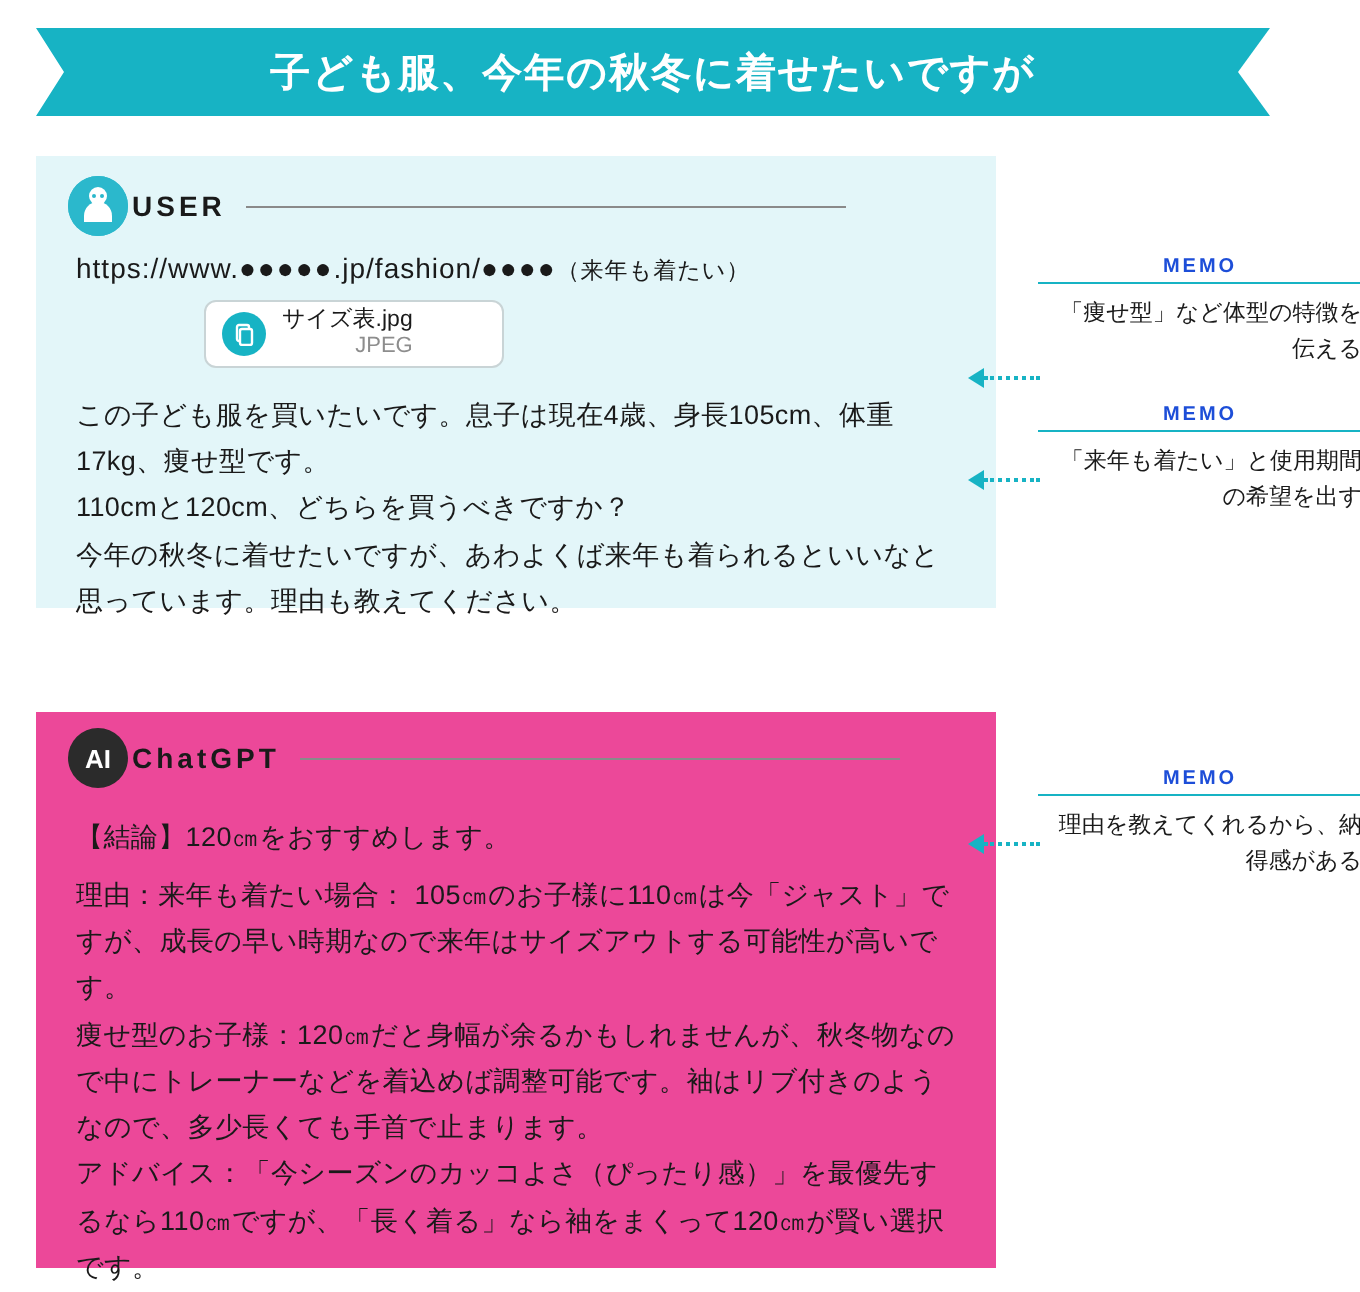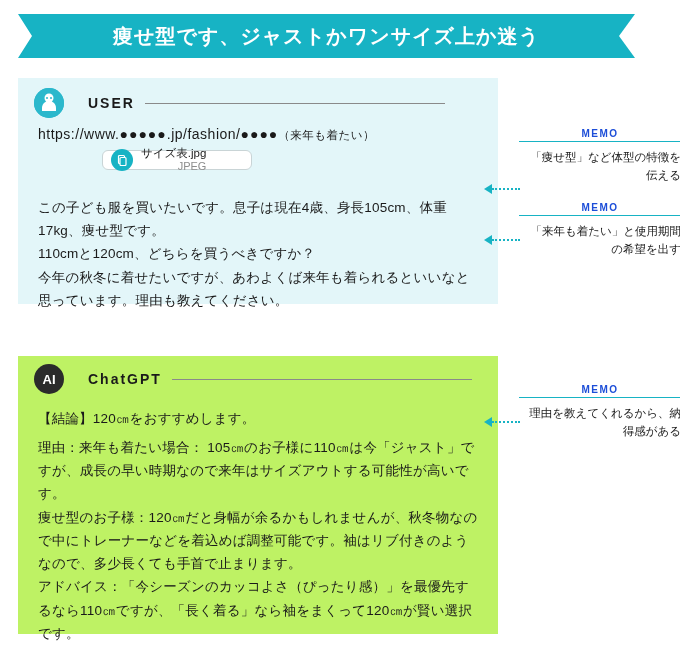--- a/index.html
+++ b/index.html
@@ -58,21 +58,21 @@
     width: 480px;
     height: 226px;
     background: #e3f6f9;
   }
   .ai-block {
     position: absolute;
     left: 18px;
     top: 356px;
     width: 480px;
     height: 278px;
-    background: #bef264;
+    background: #ec4899;
   }
 
   .speaker-row {
     position: absolute;
     display: flex;
     align-items: center;
     left: 16px;
   }
   .user-block .speaker-row { top: 10px; }
   .ai-block .speaker-row { top: 8px; }
@@ -91,21 +91,21 @@
     flex: none;
   }
   .avatar.user-avatar {
     background: #2bb8cc;
     font-size: 0;
   }
   .avatar.user-avatar svg { display: block; }
   .avatar.ai-avatar { background: #2b2b2b; font-size: 13px; }
 
   .speaker-name {
-    margin-left: 24px;
+    margin-left: 2px;
     font-size: 14px;
     font-weight: bold;
     letter-spacing: 2px;
     color: #1a1a1a;
     white-space: nowrap;
   }
   .speaker-rule {
     margin-left: 10px;
     height: 1px;
     background: #8a8a8a;
@@ -133,21 +133,21 @@
     display: inline-block;
     letter-spacing: 1px;
   }
 
   
   .file-chip {
     position: absolute;
     left: 84px;
     top: 72px;
     width: 150px;
-    height: 20px;
+    height: 34px;
     background: #ffffff;
     border: 1px solid #c9d4d6;
     border-radius: 6px;
     display: flex;
     align-items: center;
     padding: 0 8px;
     box-sizing: border-box;
   }
   .file-icon {
     width: 22px; height: 22px;
@@ -212,21 +212,21 @@
   #conn-2 { left: 492px; top: 239px; width: 28px; }
   #arr-2 { left: 484px; top: 235px; }
   #conn-3 { left: 492px; top: 421px; width: 28px; }
   #arr-3 { left: 484px; top: 417px; }
 </style>
 </head>
 <body>
 
 <div class="ribbon-wrap">
   <div class="ribbon"></div>
-  <div class="ribbon-title">痩せ型です、ジャストかワンサイズ上か迷う</div>
+  <div class="ribbon-title">子ども服、今年の秋冬に着せたいですが</div>
 </div>
 
 <div class="user-block">
 
   <div class="speaker-row">
     <div class="avatar user-avatar">
       <svg width="30" height="30" viewBox="0 0 30 30" aria-hidden="true">
         <circle cx="15" cy="15" r="15" fill="#2bb8cc"></circle>
         <path d="M8 20c0-4 3-7 7-7s7 3 7 7v3H8z" fill="#ffffff"></path>
         <circle cx="15" cy="10" r="4.5" fill="#ffffff"></circle>

